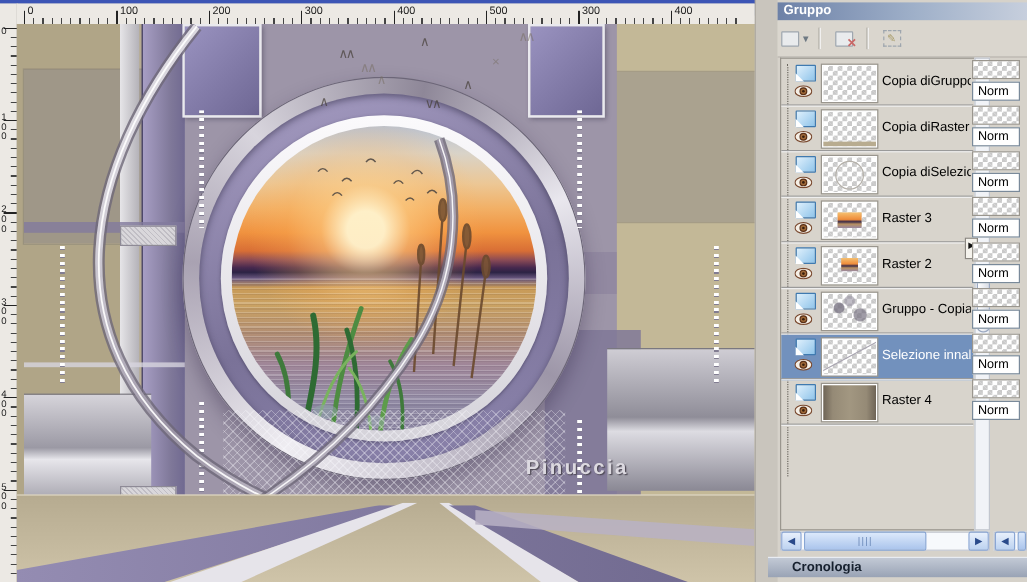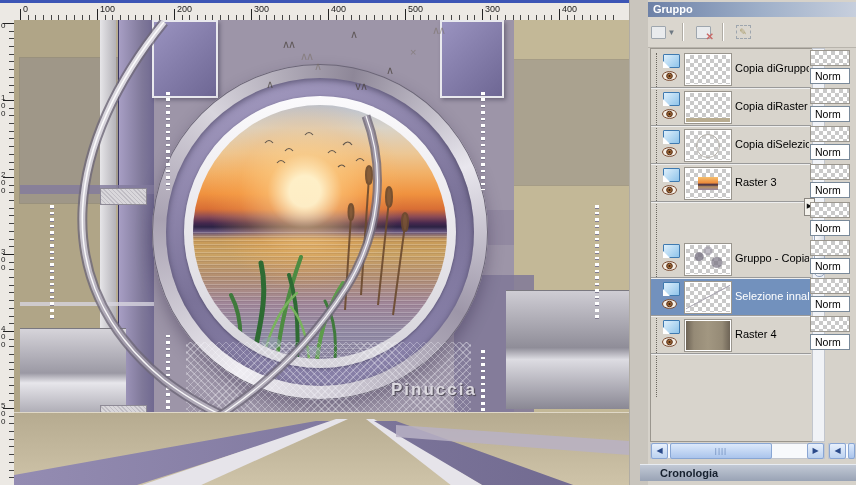--- a/index.html
+++ b/index.html
@@ -74,21 +74,21 @@
   .chev.lt{color:rgba(120,112,100,.55);}
 
   #swoosh{left:0;top:0;}
   .floor{left:0;top:392px;width:615px;height:73px;background:linear-gradient(180deg,#b6ab90,#cfc4a9);border-top:1px solid rgba(255,255,255,.35);}
   .fb{position:absolute;inset:0;}
   .fb.pl{background:linear-gradient(90deg,#948cb2,#6f688e);clip-path:polygon(302px 8px,322px 8px,120px 73px,0px 73px,0px 62px);}
   .fb.sl{background:#e6e4ea;clip-path:polygon(322px 6px,334px 6px,185px 73px,125px 73px);}
   .fb.sr{background:#e6e4ea;clip-path:polygon(352px 6px,360px 6px,470px 73px,438px 73px);}
   .fb.pr{background:linear-gradient(90deg,#8d86aa,#6f688e);clip-path:polygon(360px 8px,382px 8px,562px 73px,470px 73px);}
   .fb.fr{background:rgba(185,178,196,.85);clip-path:polygon(382px 12px,615px 28px,615px 42px,382px 24px);}
-  .wm-name{left:330px;top:360px;width:180px;text-align:center;font-size:17px;font-weight:bold;letter-spacing:2px;
+  .wm-name{left:330px;top:360px;width:180px;text-align:right;font-size:17px;font-weight:bold;letter-spacing:2px;
      color:#dcd9e0;text-shadow:1px 1px 1px #4a4550;}
   .wm-url{left:310px;top:383px;width:220px;text-align:center;font-size:12px;color:#c9c3b6;text-shadow:1px 1px 1px #55504a;}
 
   
   #splitter{left:629px;top:0;width:19px;height:485px;background:#c9c5bd;border-left:1px solid #b0aca4;}
   #panel{left:648px;top:0;width:208px;height:485px;background:#d6d2ca;}
   .ptitle{left:0;top:2px;width:208px;height:15px;background:linear-gradient(90deg,#6d81a7,#9fb0c9 55%,#c7cfdd);
      color:#fff;font-size:11px;font-weight:bold;line-height:15px;padding-left:5px;box-sizing:border-box;}
   .ptoolbar{left:0;top:17px;width:208px;height:30px;background:#dad6ce;border-bottom:1px solid #b8b4ac;display:flex;align-items:center;}
   .tbtn{width:30px;height:24px;display:flex;align-items:center;justify-content:center;opacity:.75;position:relative;}
@@ -354,20 +354,32 @@
             <ellipse cx="7.5" cy="5" rx="7" ry="4.4" fill="#f5efe6" stroke="#7a4a30"></ellipse>
             <circle cx="7.5" cy="5" r="2.8" fill="#a06a38" stroke="#5a3018"></circle>
             <circle cx="7.5" cy="5" r="1.1" fill="#3a2010"></circle>
           </svg>
         <div class="thumb checker">
             <span class="t-sun"></span>
           </div>
         <span class="lname">Raster 3</span>
       </div>
 
+      <div class="lrow" style="top:154px">
+        <div class="lic"></div>
+        <svg class="eye" width="15" height="10">
+            <ellipse cx="7.5" cy="5" rx="7" ry="4.4" fill="#f5efe6" stroke="#7a4a30"></ellipse>
+            <circle cx="7.5" cy="5" r="2.8" fill="#a06a38" stroke="#5a3018"></circle>
+            <circle cx="7.5" cy="5" r="1.1" fill="#3a2010"></circle>
+          </svg>
+        <div class="thumb checker">
+            <span class="t-sun" style="width:14px;height:11px;left:15px"></span>
+          </div>
+        <span class="lname">Raster 2</span>
+      </div>
 
       <div class="lrow" style="top:192px">
         <div class="lic"></div>
         <svg class="eye" width="15" height="10">
             <ellipse cx="7.5" cy="5" rx="7" ry="4.4" fill="#f5efe6" stroke="#7a4a30"></ellipse>
             <circle cx="7.5" cy="5" r="2.8" fill="#a06a38" stroke="#5a3018"></circle>
             <circle cx="7.5" cy="5" r="1.1" fill="#3a2010"></circle>
           </svg>
         <div class="thumb checker">
             <span class="t-group"></span>

